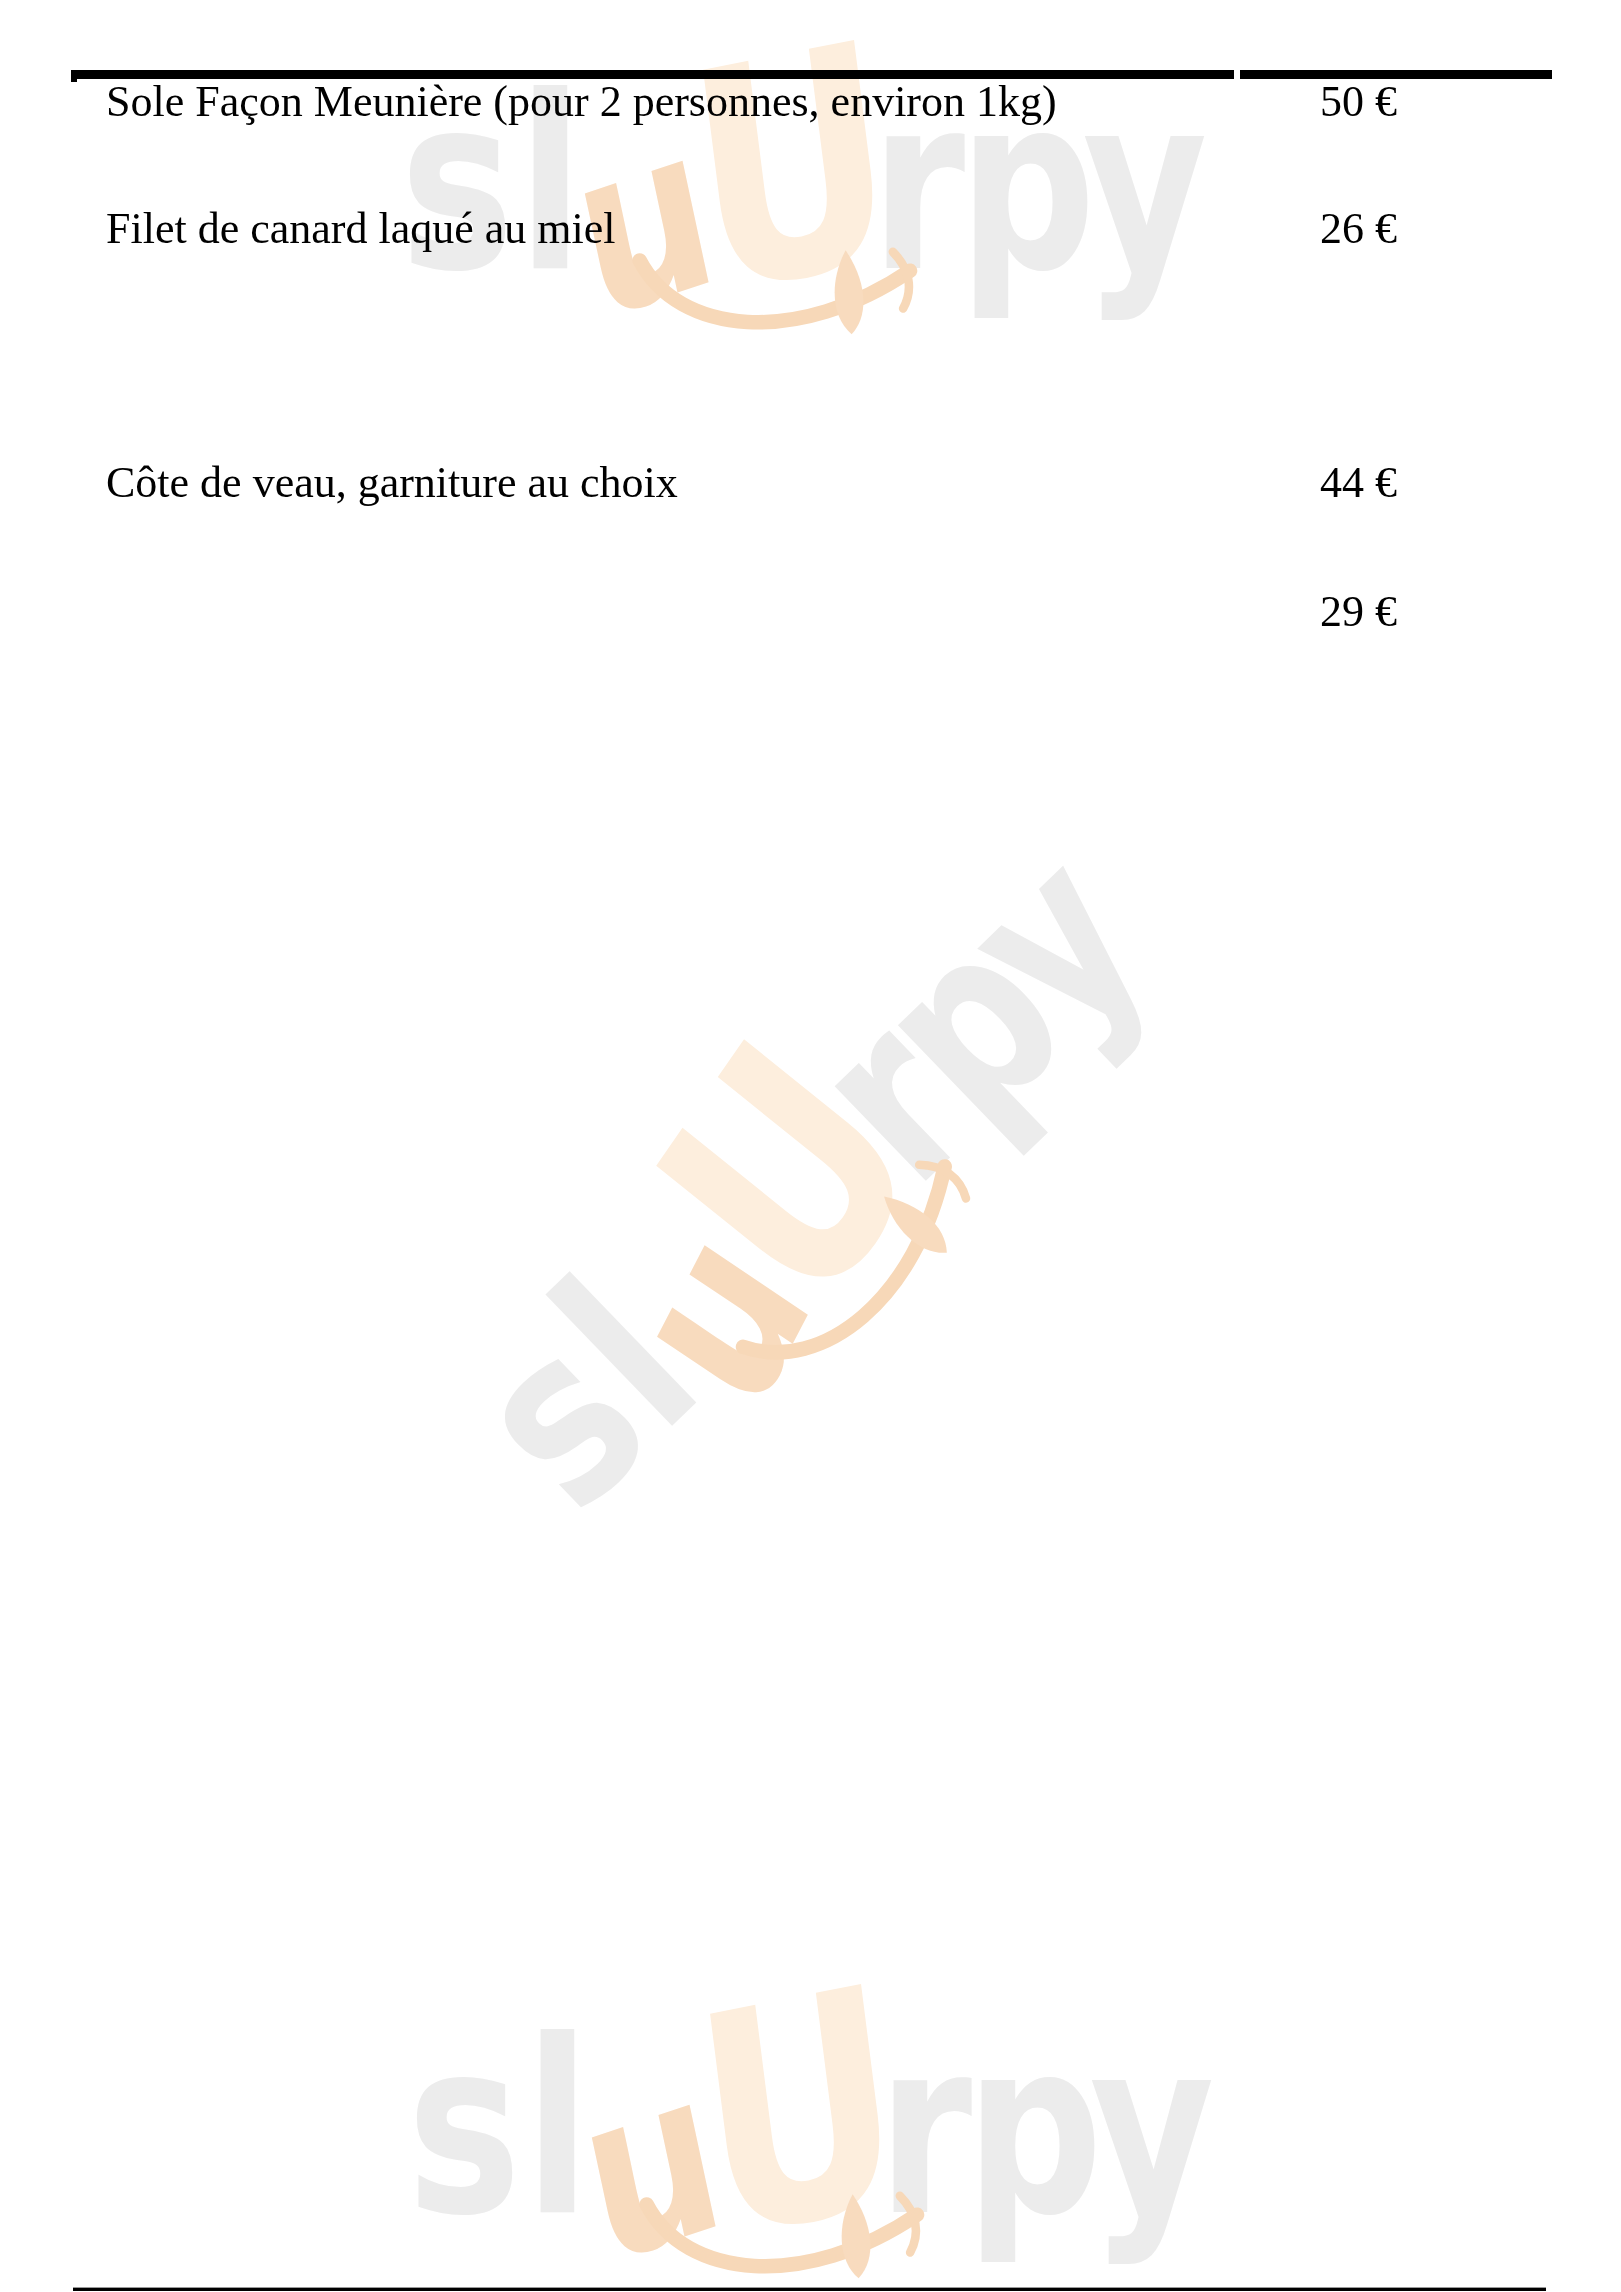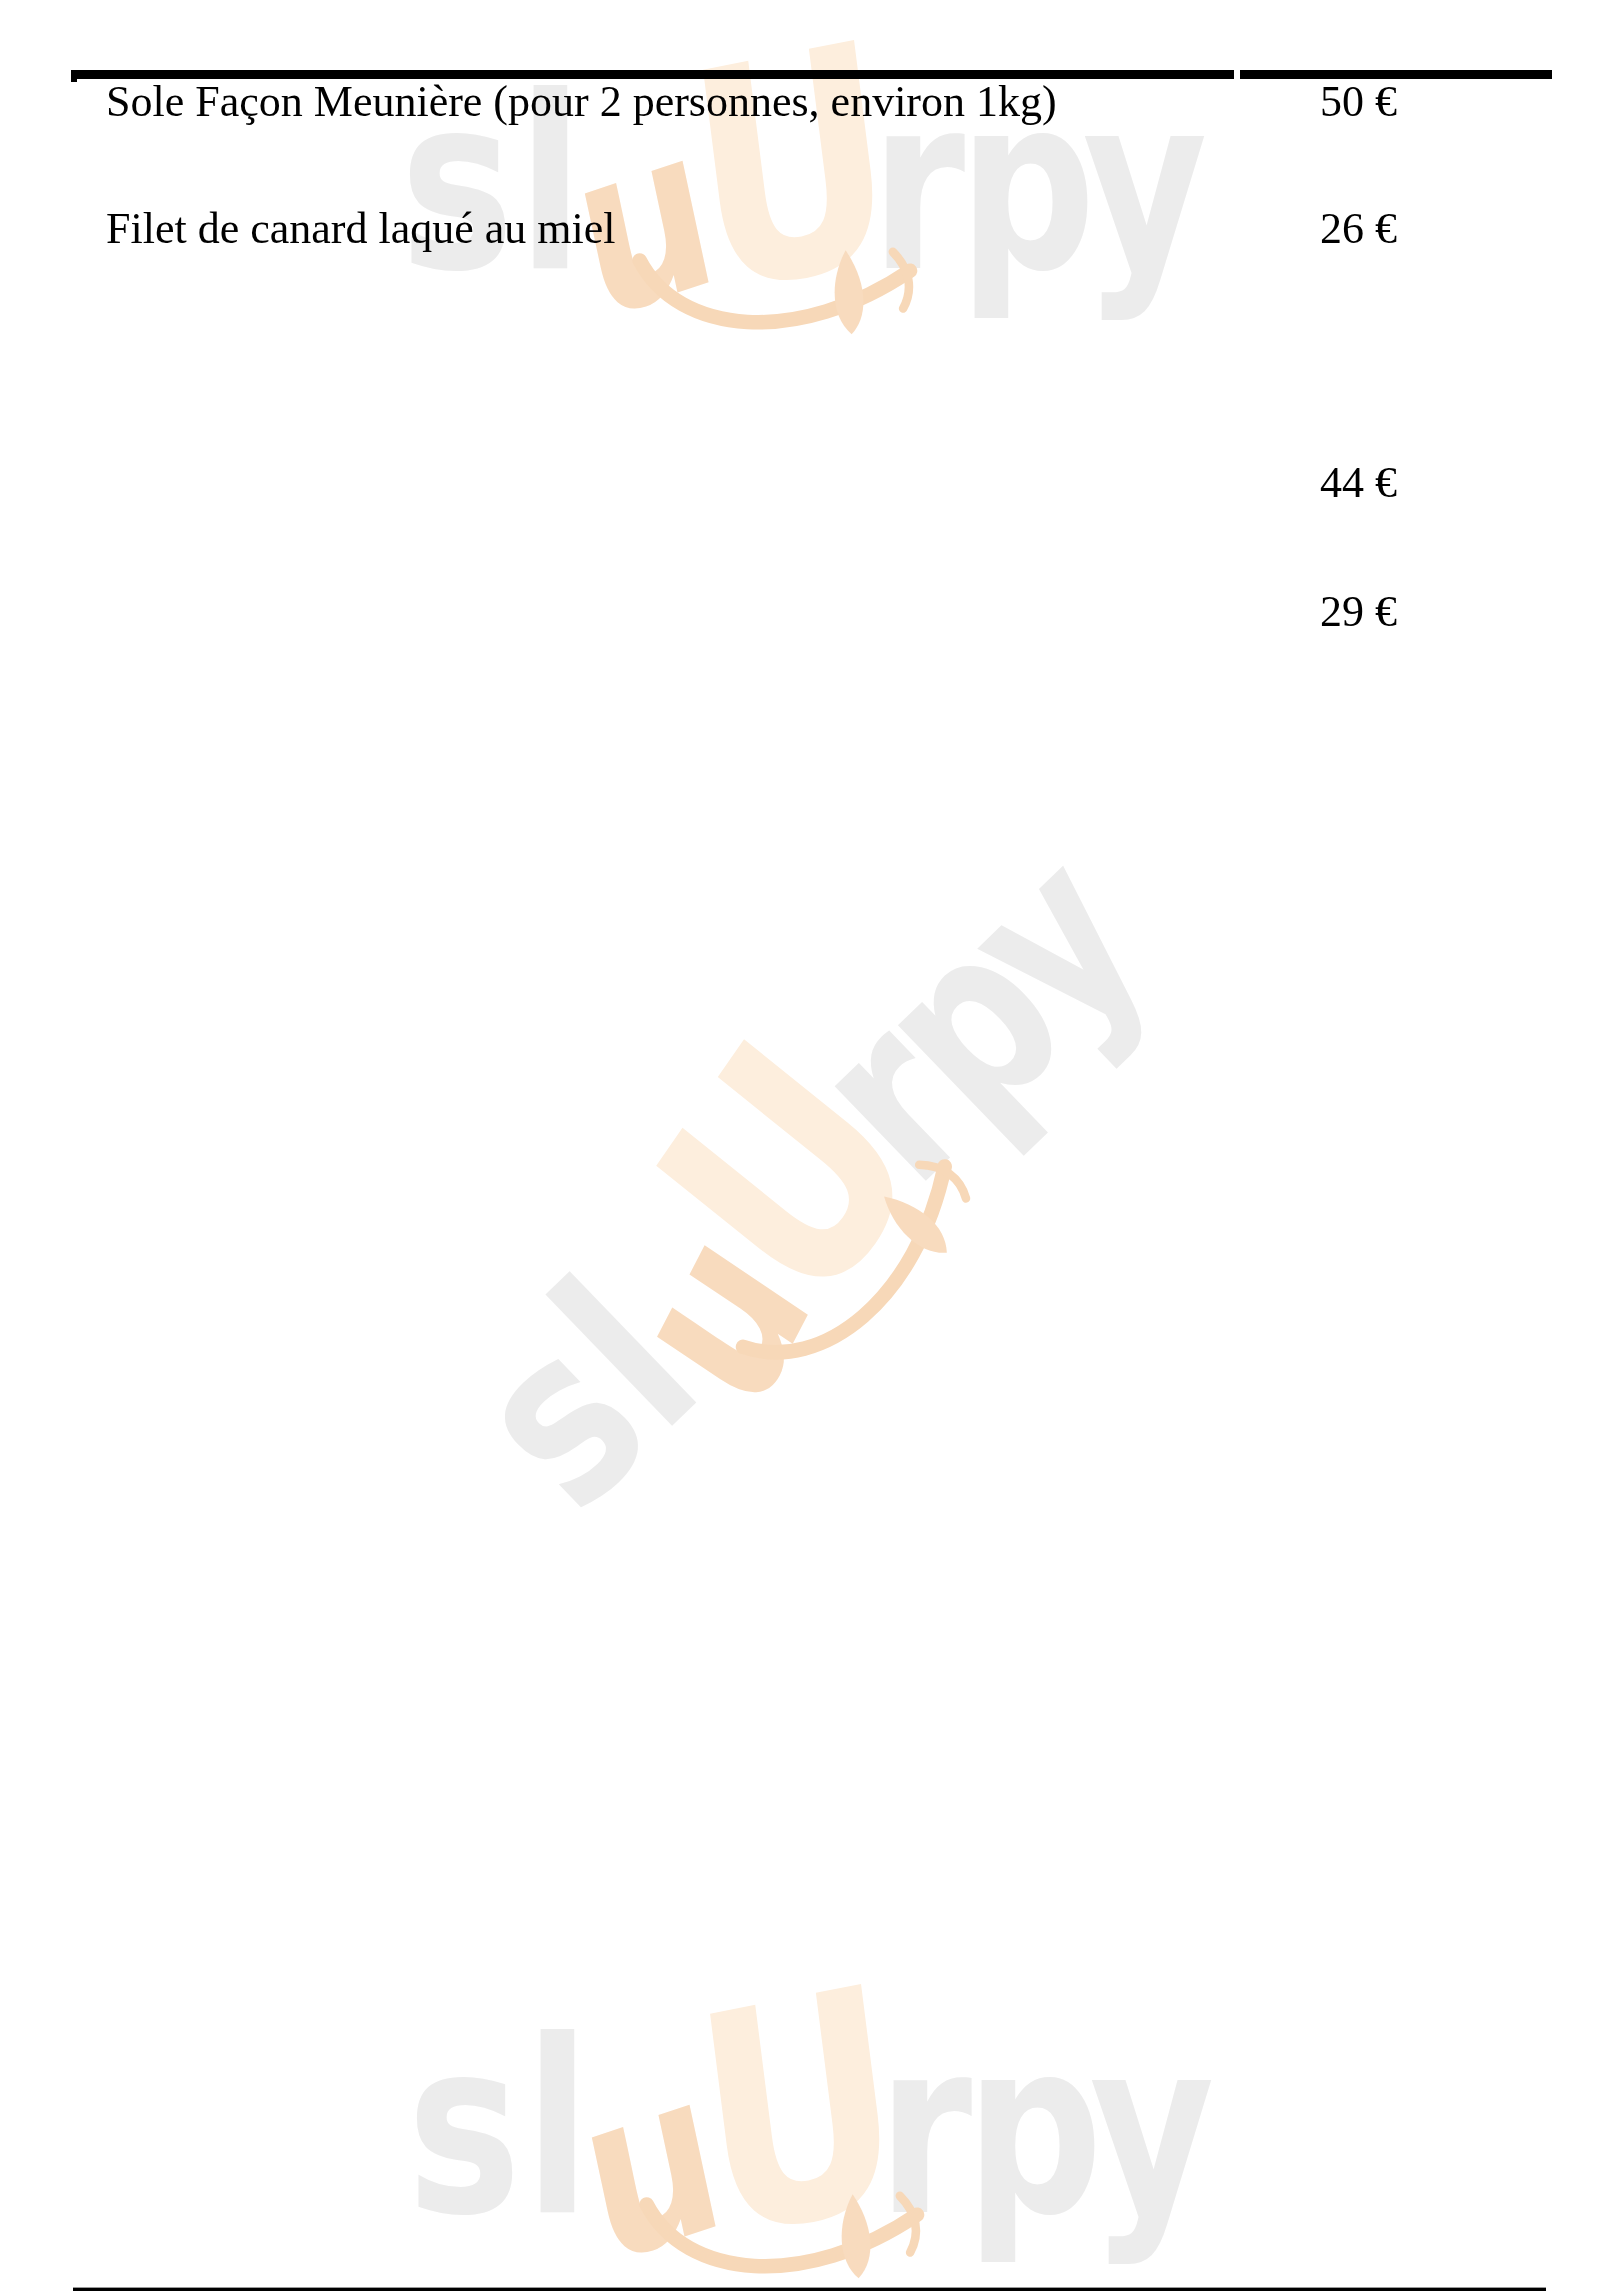--- a/index.html
+++ b/index.html
@@ -131,20 +131,21 @@
 
   <div class="menu-row row-0">
     <span class="item-name">Sole Façon Meunière (pour 2 personnes, environ 1kg)</span>
     <span class="item-price">50 €</span>
   </div>
   <div class="menu-row row-1">
     <span class="item-name">Filet de canard laqué au miel</span>
     <span class="item-price">26 €</span>
   </div>
   <div class="menu-row row-3">
+    <span class="item-name">Côte de veau, garniture au choix</span>
     <span class="item-price">44 €</span>
   </div>
   <div class="menu-row row-4">
     <span class="item-price">29 €</span>
   </div>
 
   <div class="rule-bottom"></div>
 
 </div>
 

